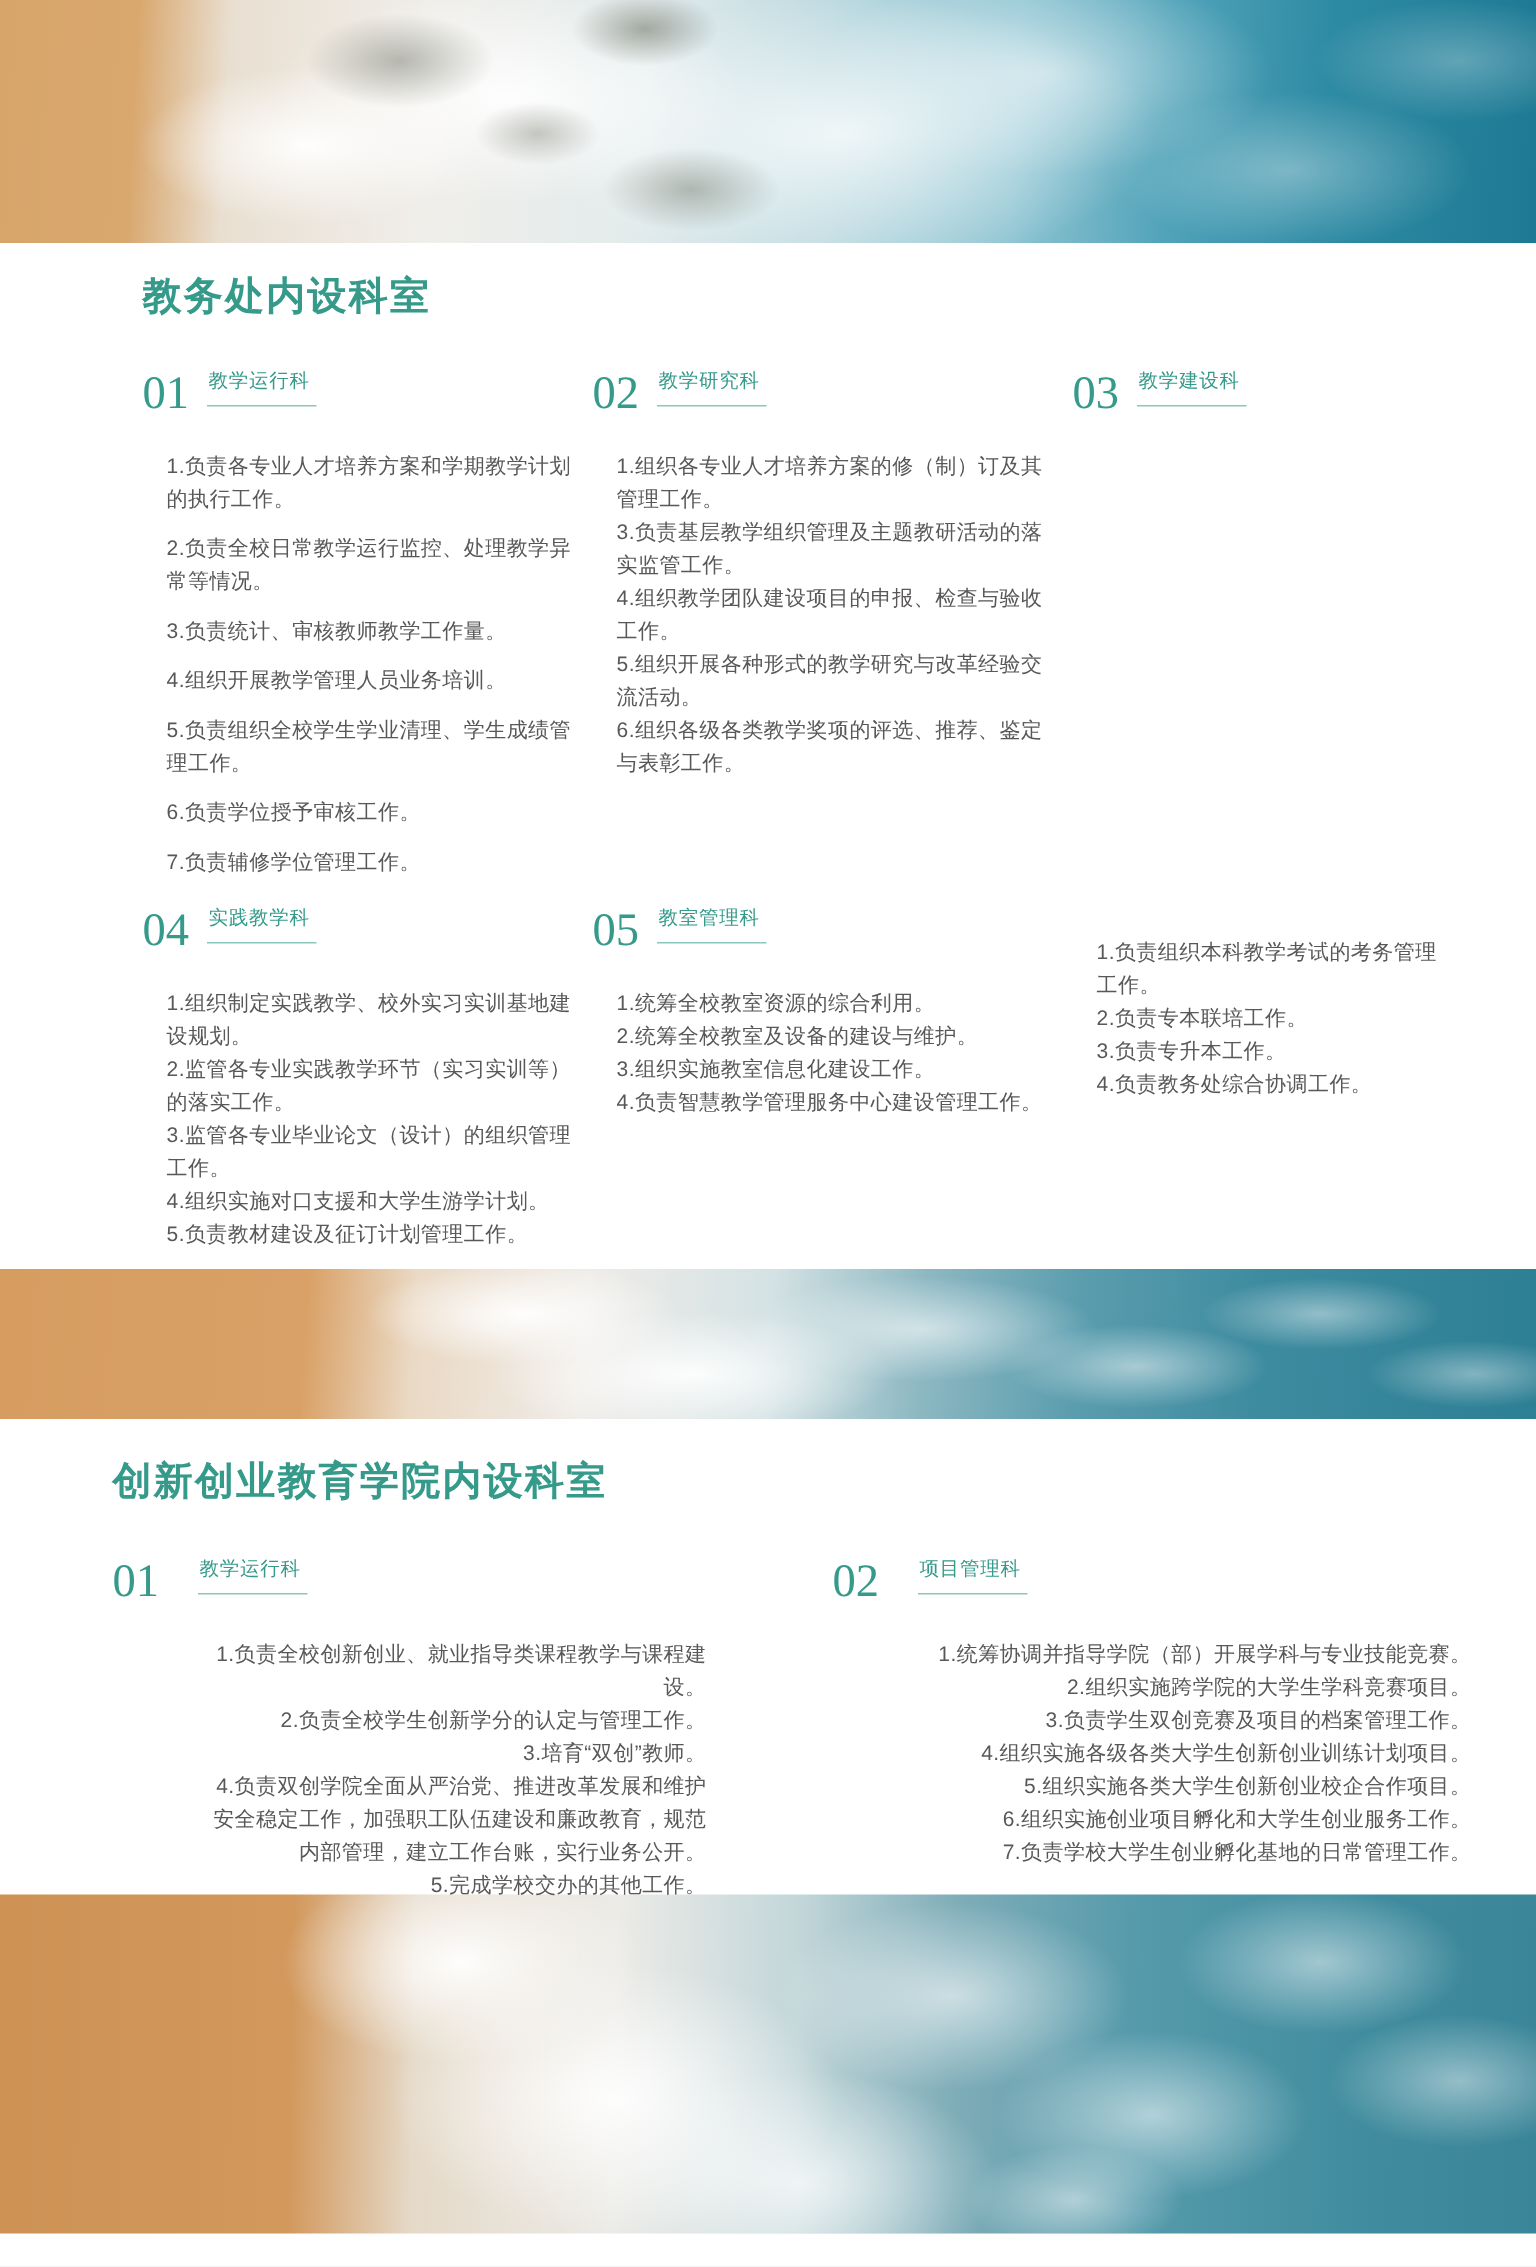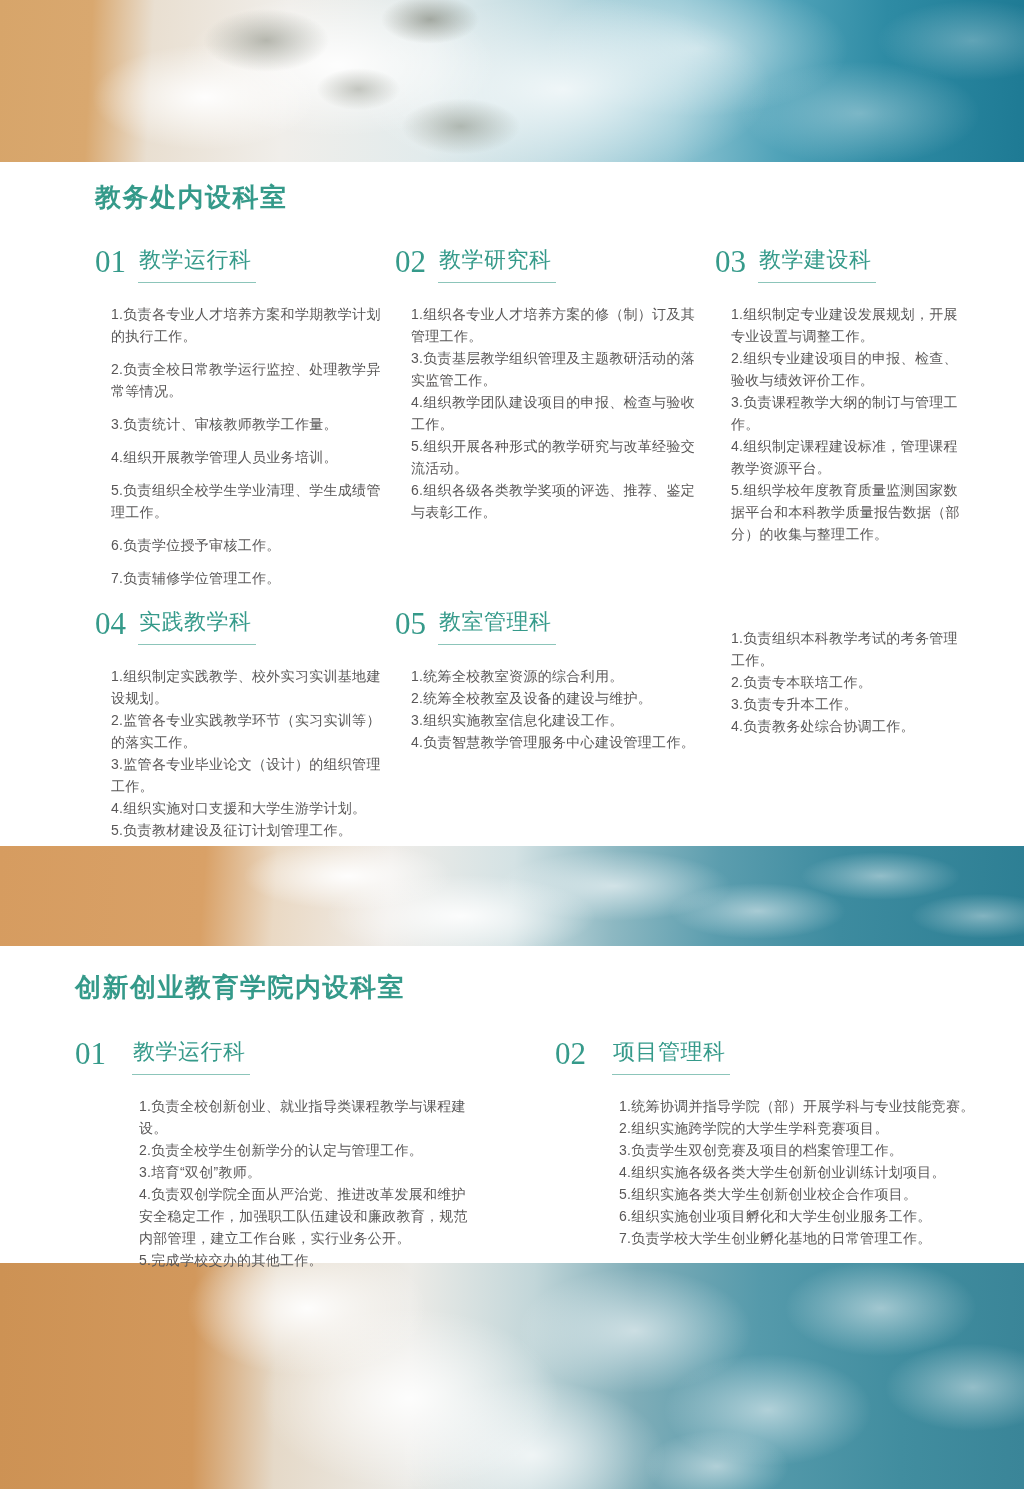--- a/index.html
+++ b/index.html
@@ -69,31 +69,31 @@
   .grid{display:grid;}
   .grid-3{margin-top:32px;grid-template-columns:300px 320px 254px;row-gap:18px;}
   .grid-2{margin-top:34px;grid-template-columns:480px auto;}
 
   .dept-header{display:flex;align-items:flex-start;}
   .dept-num{
     font-family:"Liberation Serif","DejaVu Serif",serif;
     font-size:31px;line-height:34px;font-weight:400;color:var(--accent);
   }
   .dept-name{
-    font-size:22px;font-weight:500;color:var(--accent);
+    font-size:13px;font-weight:500;color:var(--accent);
     margin-left:12px;padding:0 4px 7px 1px;
     border-bottom:1px solid var(--underline);
     letter-spacing:0.5px;
   }
   .section-2 .dept-name{margin-left:26px;}
 
   .duties{
     list-style:none;margin:20px 0 0;padding:0 0 0 16px;
   }
-  .section-2 .duties{padding-left:64px;}
+  .section-2 .duties{padding-left:64px;text-align:right;}
   .duties li{
     font-size:14px;line-height:22px;color:var(--body-text);letter-spacing:0.3px;
   }
   .grid-3 .dept:nth-child(1) .duties li{max-width:275px;margin-top:11px;}
   .grid-3 .dept:nth-child(2) .duties li{max-width:288px;}
   .grid-3 .dept:nth-child(3) .duties li{max-width:232px;}
   .grid-3 .dept:nth-child(4) .duties li{max-width:278px;}
   .grid-3 .dept:nth-child(5) .duties li{max-width:290px;}
   .grid-3 .dept:nth-child(6) .duties li{max-width:235px;}
   .grid-2 .dept:nth-child(1) .duties li{max-width:332px;}
@@ -138,27 +138,20 @@
             <li>5.组织开展各种形式的教学研究与改革经验交流活动。</li>
             <li>6.组织各级各类教学奖项的评选、推荐、鉴定与表彰工作。</li>
           </ul>
       </article>
 
       <article class="dept">
         <header class="dept-header">
           <span class="dept-num">03</span>
           <span class="dept-name">教学建设科</span>
         </header>
-        <ul class="duties">
-            <li>1.组织制定专业建设发展规划，开展专业设置与调整工作。</li>
-            <li>2.组织专业建设项目的申报、检查、验收与绩效评价工作。</li>
-            <li>3.负责课程教学大纲的制订与管理工作。</li>
-            <li>4.组织制定课程建设标准，管理课程教学资源平台。</li>
-            <li>5.组织学校年度教育质量监测国家数据平台和本科教学质量报告数据（部分）的收集与整理工作。</li>
-          </ul>
       </article>
 
       <article class="dept">
         <header class="dept-header">
           <span class="dept-num">04</span>
           <span class="dept-name">实践教学科</span>
         </header>
         <ul class="duties">
             <li>1.组织制定实践教学、校外实习实训基地建设规划。</li>
             <li>2.监管各专业实践教学环节（实习实训等）的落实工作。</li>

